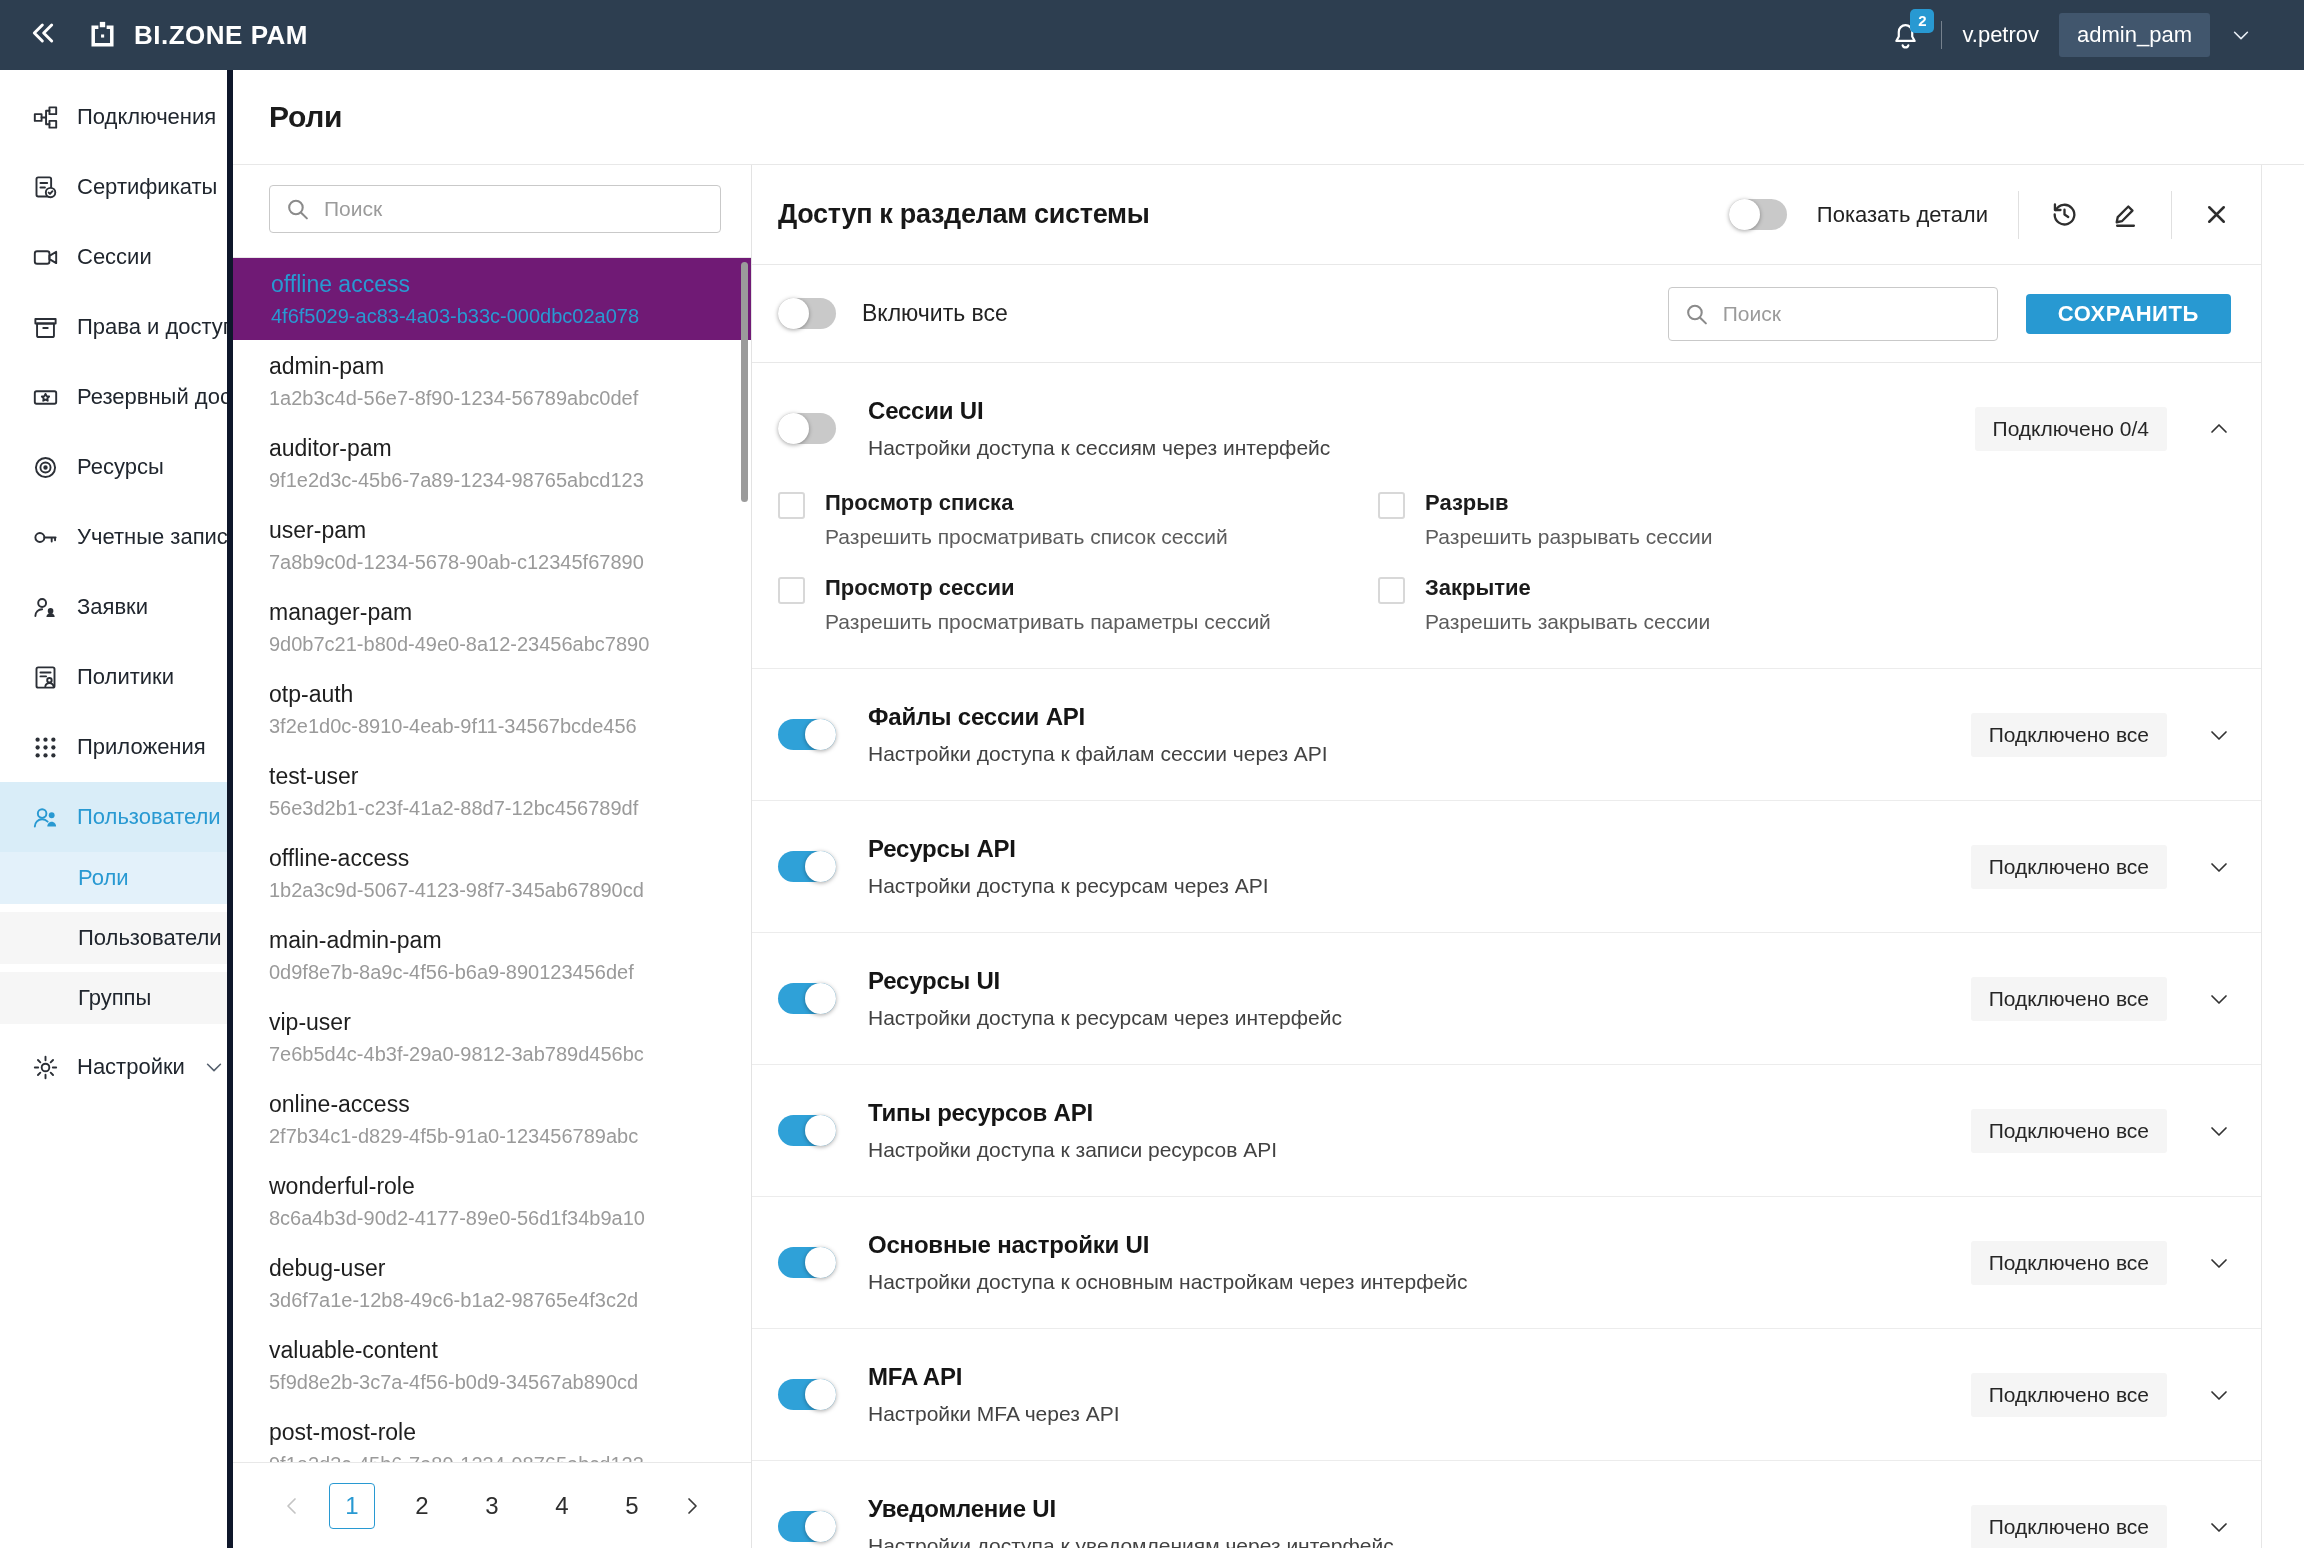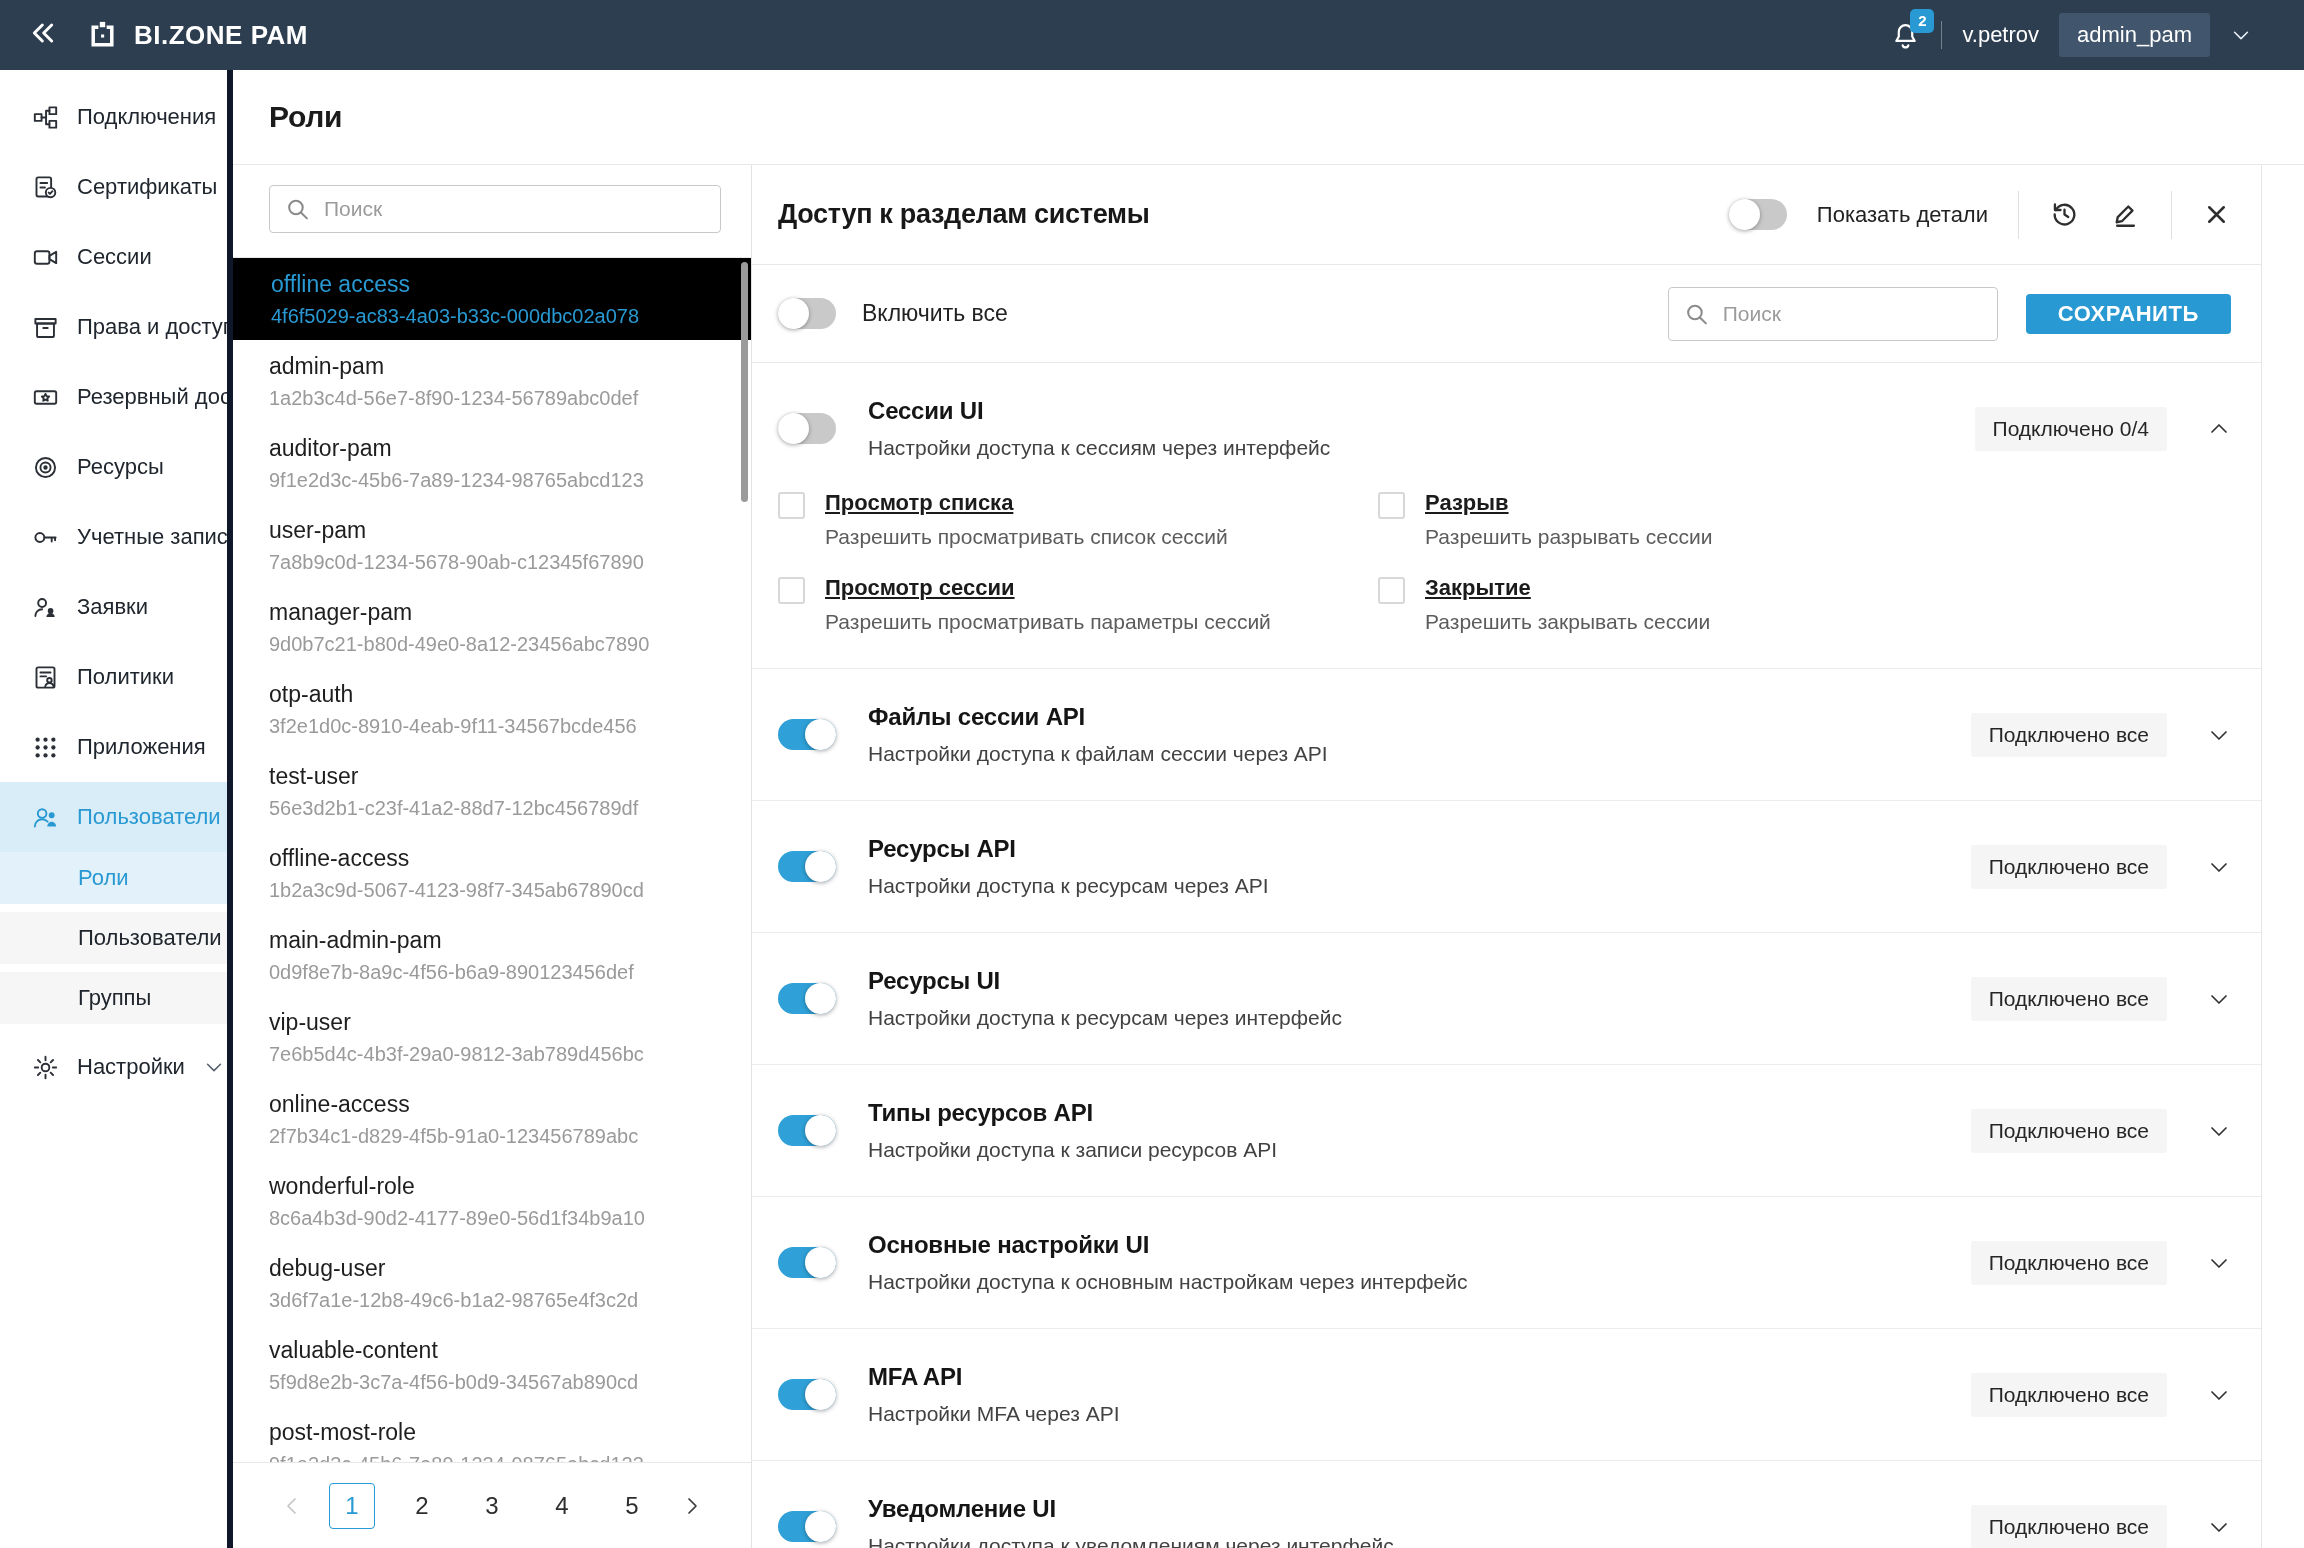--- a/index.html
+++ b/index.html
@@ -42,21 +42,21 @@
   .roles-col { width:519px; flex:none; border-right:1px solid #e3e3e3; display:flex; flex-direction:column; min-height:0; }
   .roles-search { margin:20px 30px 24px 36px; position:relative; }
   .roles-search .s-icon, .panel-search .s-icon { position:absolute; left:16px; top:50%; transform:translateY(-50%); display:flex; }
   .roles-search input { width:100%; height:48px; border:1px solid #c9c9c9; border-radius:4px;
     padding:0 14px 0 54px; font-size:21px; font-family:inherit; color:#333; outline:none; }
   .roles-search input::placeholder, .panel-search input::placeholder { color:#9b9b9b; }
   .roles-list { flex:1; border-top:1px solid #e8e8e8; overflow:hidden; position:relative; }
   .role-item { height:82px; padding:13px 30px 0 36px; cursor:pointer; }
   .role-name { font-size:23px; color:#1e1e1e; }
   .role-uuid { font-size:20px; color:#9a9a9a; margin-top:7px; }
-  .role-item.selected { background:#000000;padding-left:38px; }
+  .role-item.selected { background:#701a75;padding-left:38px; }
   .role-item.selected .role-name, .role-item.selected .role-uuid { color:#2899d2; }
   .scroll-thumb { position:absolute; top:4px; right:3px; width:7px; height:240px; background:#9b9b9b; border-radius:4px; }
   .pagination { height:86px; flex:none; border-top:1px solid #e8e8e8; display:flex; align-items:center; justify-content:center; gap:24px; }
   .page-arrow { display:flex; cursor:pointer; }
   .page-arrow.prev { color:#c4c4c4; }
   .page-arrow.next { color:#3a3a3a; }
   .page-num { width:46px; height:46px; display:flex; align-items:center; justify-content:center;
     font-size:24px; color:#2e2e2e; border-radius:4px; cursor:pointer; }
   .page-num.current { border:1px solid #2899d2; color:#2899d2; }
 
@@ -81,21 +81,21 @@
   .section-head { display:flex; align-items:center; }
   .sec-text { margin-left:32px; }
   .sec-title { font-size:24px; font-weight:700; color:#151515; letter-spacing:-.2px; }
   .sec-sub { font-size:21px; color:#424242; margin-top:11px; }
   .sec-right { margin-left:auto; display:flex; align-items:center; gap:40px; }
   .badge { background:#f5f5f5; font-size:21px; color:#262626; padding:10px 18px; border-radius:3px; white-space:nowrap; }
   .sec-chev { display:flex; color:#333; cursor:pointer; }
   .perm-grid { display:grid; grid-template-columns:600px 1fr; row-gap:26px; margin-top:30px; }
   .perm { display:flex; gap:20px; }
   .perm-box { width:27px; height:27px; flex:none; margin-top:2px; border:2px solid #d8d8d8; border-radius:3px; background:#fff; cursor:pointer; }
-  .perm-label { font-size:22px; font-weight:700; color:#1b1b1b;text-decoration:underline; }
+  .perm-label { font-size:22px; font-weight:700; color:#1b1b1b; }
   .perm-desc { font-size:21px; color:#5c5c5c; margin-top:9px; }
 
   
   .switch { width:58px; height:31px; flex:none; border-radius:16px; background:#c9c9c9; position:relative; cursor:pointer; }
   .switch::after { content:""; position:absolute; top:0; left:0; width:31px; height:31px; border-radius:50%;
     background:#fff; box-shadow:0 1px 4px rgba(0,0,0,.35); }
   .switch.on { background:#2fa1d8; }
   .switch.on::after { left:auto; right:0; }
 </style>
 </head>

